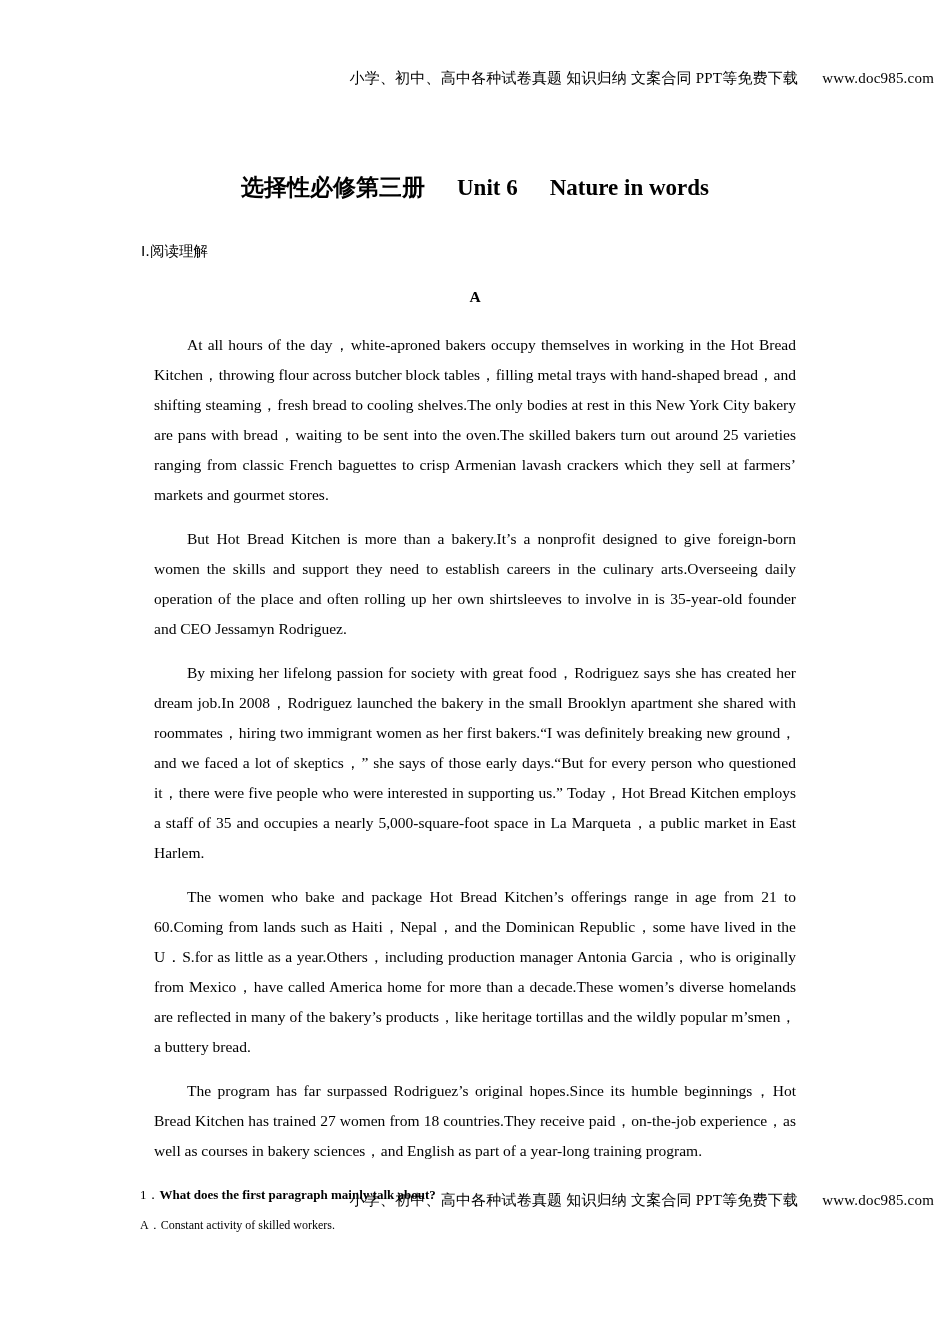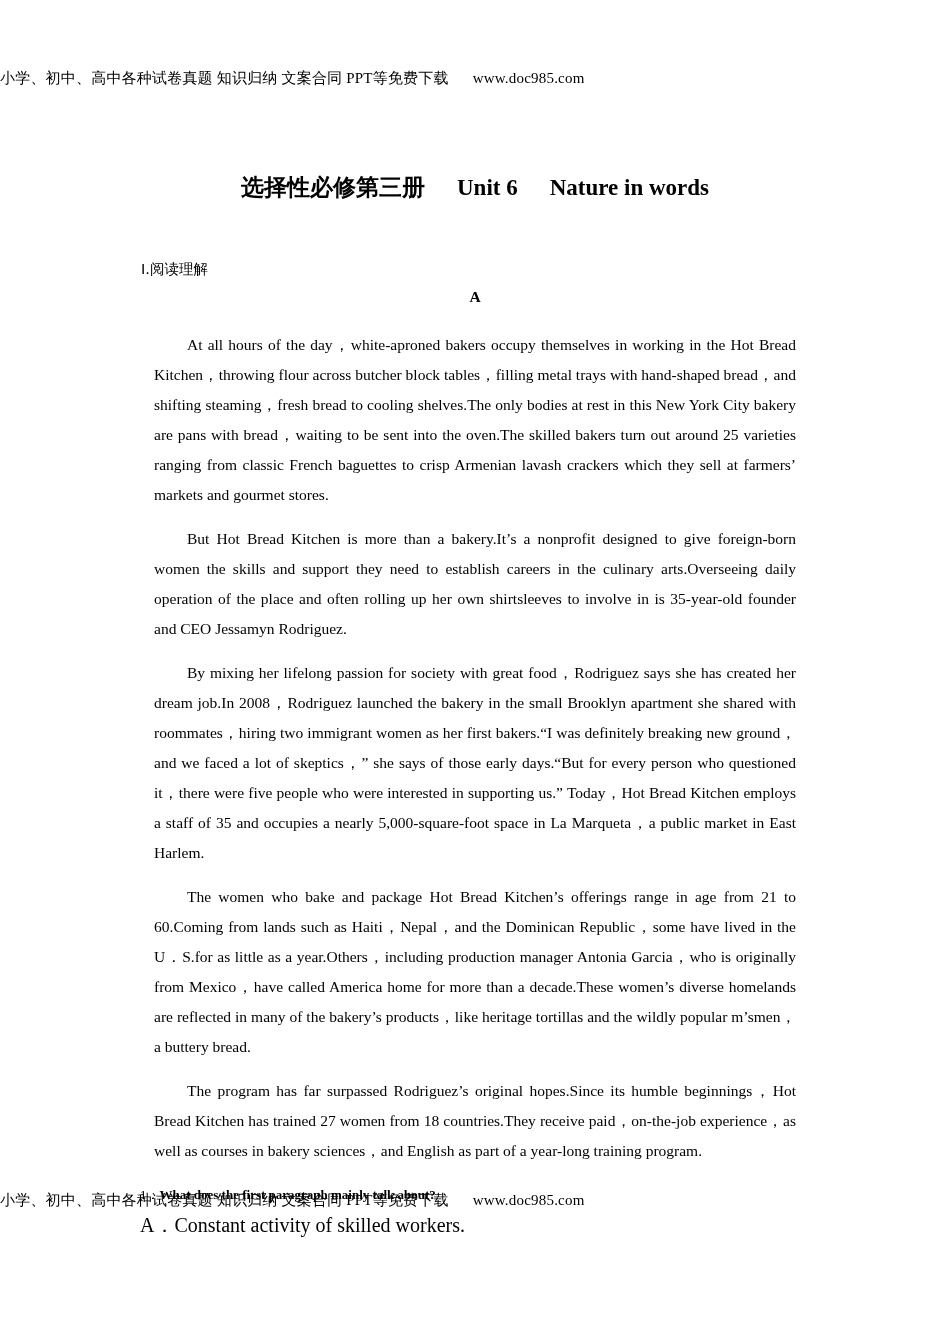--- a/index.html
+++ b/index.html
@@ -12,44 +12,45 @@
       height: 1344px;
       position: relative;
       overflow: hidden;
       font-family: "Liberation Serif", "DejaVu Serif", serif;
       color: #000000;
     }
     .header-banner, .footer-banner {
       position: absolute;
       left: 0;
       width: 922px;
-      text-align: left;
+      text-align: right;
       font-size: 15px;
       letter-spacing: 0.2px;
       white-space: nowrap;
+      padding-left: 12px;
     }
     .header-banner { top: 69px; }
     .footer-banner { top: 1191px; }
     .banner-url { margin-left: 24px; }
 
     .page-title {
       position: absolute;
       top: 172px;
       left: 0;
       width: 950px;
       text-align: center;
       font-size: 23px;
       font-weight: bold;
       white-space: nowrap;
     }
     .page-title .title-gap { display: inline-block; width: 32px; }
 
     .section-heading {
       position: absolute;
-      top: 260px;
+      top: 242px;
       left: 141px;
       font-size: 15.5px;
       font-family: "DejaVu Sans", "Liberation Sans", sans-serif;
       font-size: 14.5px;
     }
     .passage-label {
       position: absolute;
       top: 288px;
       left: 0;
       width: 950px;
@@ -72,21 +73,21 @@
       text-align-last: left;
     }
     .question {
       margin: 0;
       font-size: 13px;
       line-height: 30px;
     }
     .question .q-text { font-weight: bold; }
     .option {
       margin: 0;
-      font-size: 20px;
+      font-size: 12px;
       line-height: 30px;
     }
   </style>
 </head>
 <body>
 
 <div class="header-banner">
   <span>小学、初中、高中各种试卷真题  知识归纳  文案合同  PPT等免费下载</span><span class="banner-url">www.doc985.com</span>
 </div>
 

